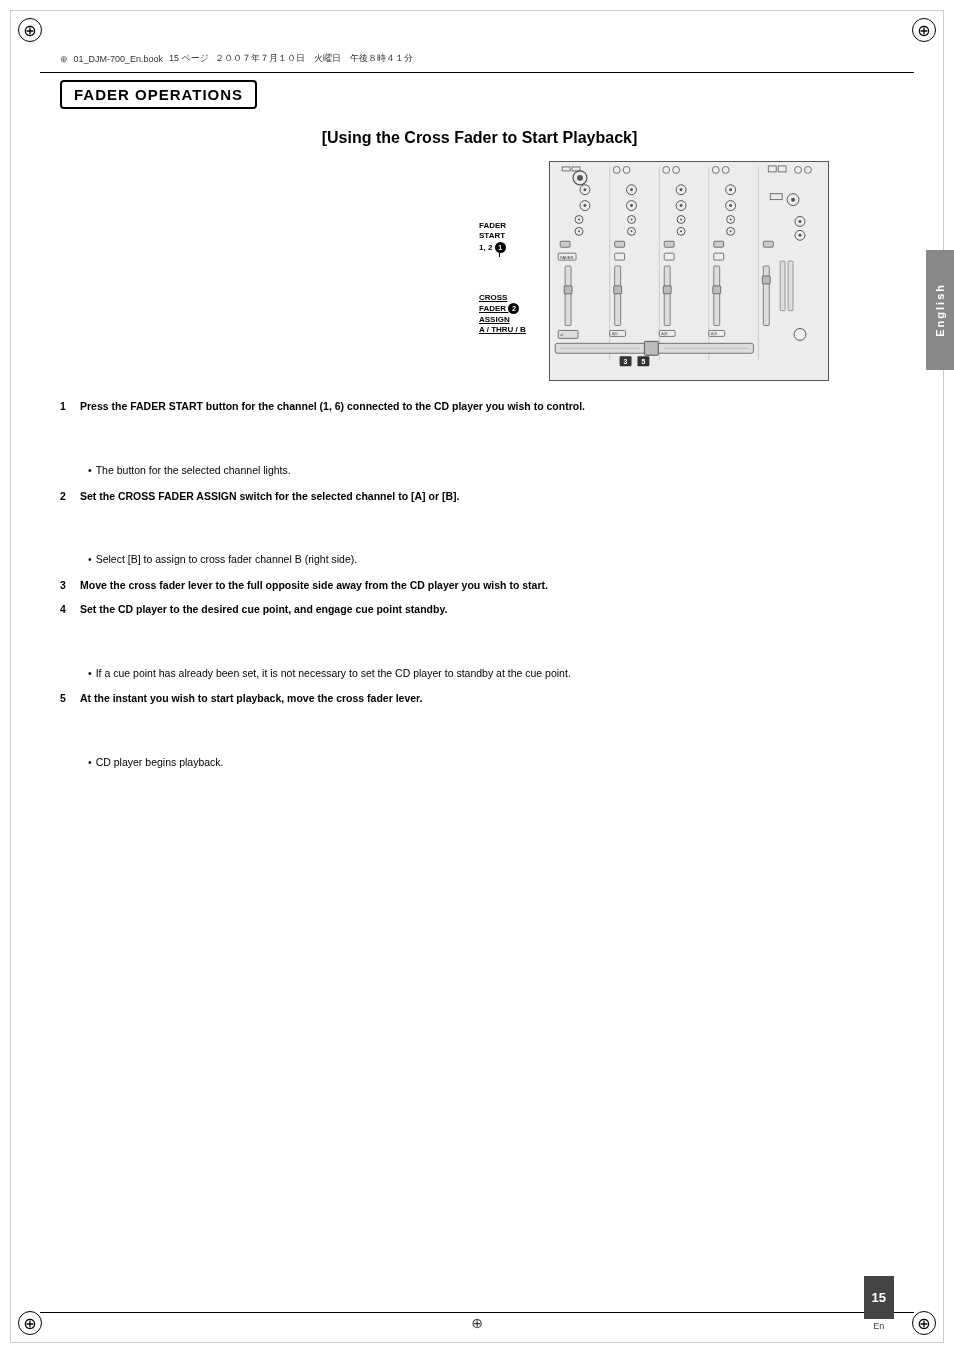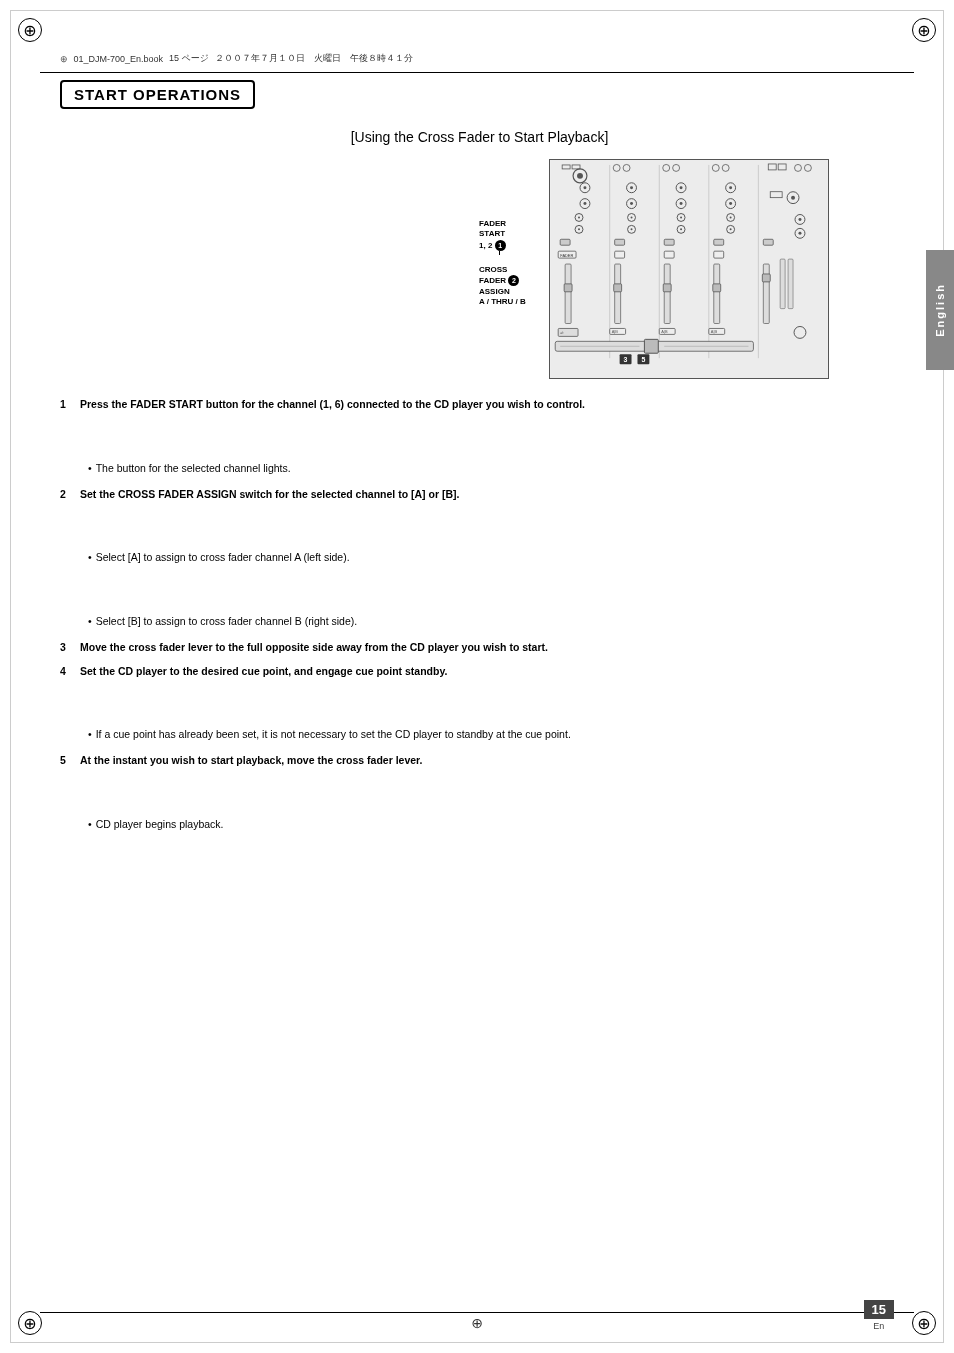--- a/index.html
+++ b/index.html
@@ -110,22 +110,22 @@
       border-radius: 4px;
       padding: 4px 12px;
       font-size: 15px;
       font-weight: bold;
       letter-spacing: 1px;
       margin-bottom: 20px;
     }
 
     
     .subsection-heading {
-      font-size: 14px;
-      font-weight: normal;
+      font-size: 16px;
+      font-weight: bold;
       margin-bottom: 14px;
       text-align: center;
     }
 
     
     .diagram-area {
       display: flex;
       justify-content: flex-end;
       margin-bottom: 18px;
       position: relative;
@@ -175,21 +175,21 @@
       right: 60px;
       display: flex;
       flex-direction: column;
       align-items: center;
     }
     .page-num-box {
       background: #444;
       color: #fff;
       font-size: 13px;
       font-weight: bold;
-      padding: 2px 8px;
+      padding: 14px 8px;
       margin-bottom: 2px;
     }
     .page-en {
       font-size: 9px;
       color: #444;
     }
 
     
     .mixer-svg {
       width: 280px;
@@ -241,21 +241,21 @@
 </div>
 
 <div class="page-num-area">
   <div class="page-num-box">15</div>
   <div class="page-en">En</div>
 </div>
 
 <div class="main-content">
 
   
-  <div class="section-title">START OPERATIONS</div>
+  <div class="section-title">FADER OPERATIONS</div>
 
   
   <div class="subsection-heading">[Using the Cross Fader to Start Playback]</div>
 
   
   <div class="diagram-area">
 
     <div style="position:relative; width:420px;">
 
       <svg class="mixer-svg" style="display:block; margin:0 auto; border:1.5px solid #555; background:#f5f5f5;" viewBox="0 0 280 220">
@@ -383,21 +383,21 @@
         <rect x="88" y="196" width="12" height="10" rx="1" fill="#333"></rect>
         <text x="92" y="204" font-size="7" fill="white" font-weight="bold">5</text>
       </svg>
 
       <div style="position:absolute; left:0; top:60px; font-size:8px; font-weight:bold; line-height:1.3;">
         <div>FADER</div>
         <div>START</div>
         <div>1, 2&nbsp;<span style="display:inline-block;background:#000;color:#fff;border-radius:50%;width:11px;height:11px;text-align:center;font-size:7px;line-height:11px;">1</span></div>
         <div style="height:4px;border-left:1px solid #000;margin-left:20px;"></div>
       </div>
-      <div style="position:absolute; left:0; top:106px; font-size:8px; font-weight:bold; line-height:1.3;">
+      <div style="position:absolute; left:0; top:132px; font-size:8px; font-weight:bold; line-height:1.3;text-decoration:underline;">
         <div>CROSS</div>
         <div>FADER&nbsp;<span style="display:inline-block;background:#000;color:#fff;border-radius:50%;width:11px;height:11px;text-align:center;font-size:7px;line-height:11px;">2</span></div>
         <div>ASSIGN</div>
         <div>A / THRU / B</div>
       </div>
     </div>
   </div>
 
   
   <div class="instructions">
@@ -413,23 +413,20 @@
         </ul>
       </div>
     </div>
 
     <div class="instruction-item">
       <span class="instruction-num">2</span>
       <div class="instruction-text">
         <strong>Set the CROSS FADER ASSIGN switch for the selected channel to [A] or [B].</strong>
         <ul class="sub-bullets">
           <li>
-              <span>Select [A] to assign to cross fader channel A (left side).</span>
-            </li>
-          <li>
               <span>Select [B] to assign to cross fader channel B (right side).</span>
             </li>
         </ul>
       </div>
     </div>
 
     <div class="instruction-item">
       <span class="instruction-num">3</span>
       <div class="instruction-text">
         <strong>Move the cross fader lever to the full opposite side away from the CD player you wish to start.</strong>

